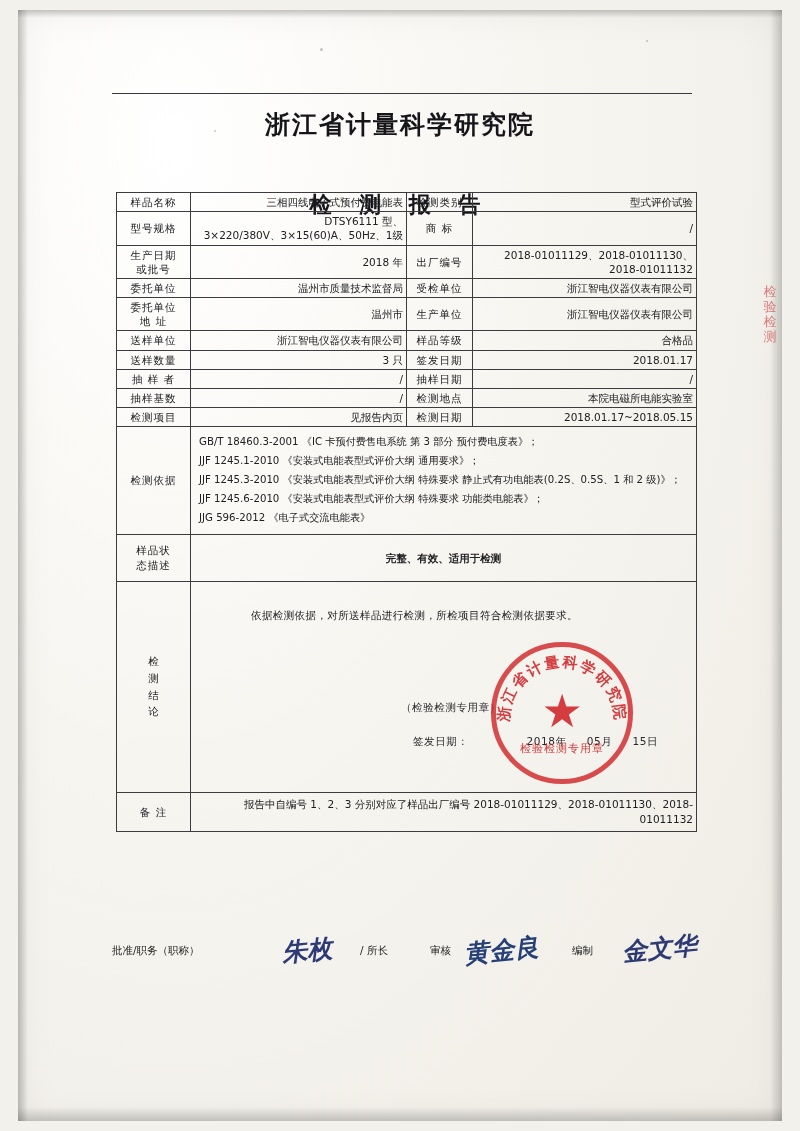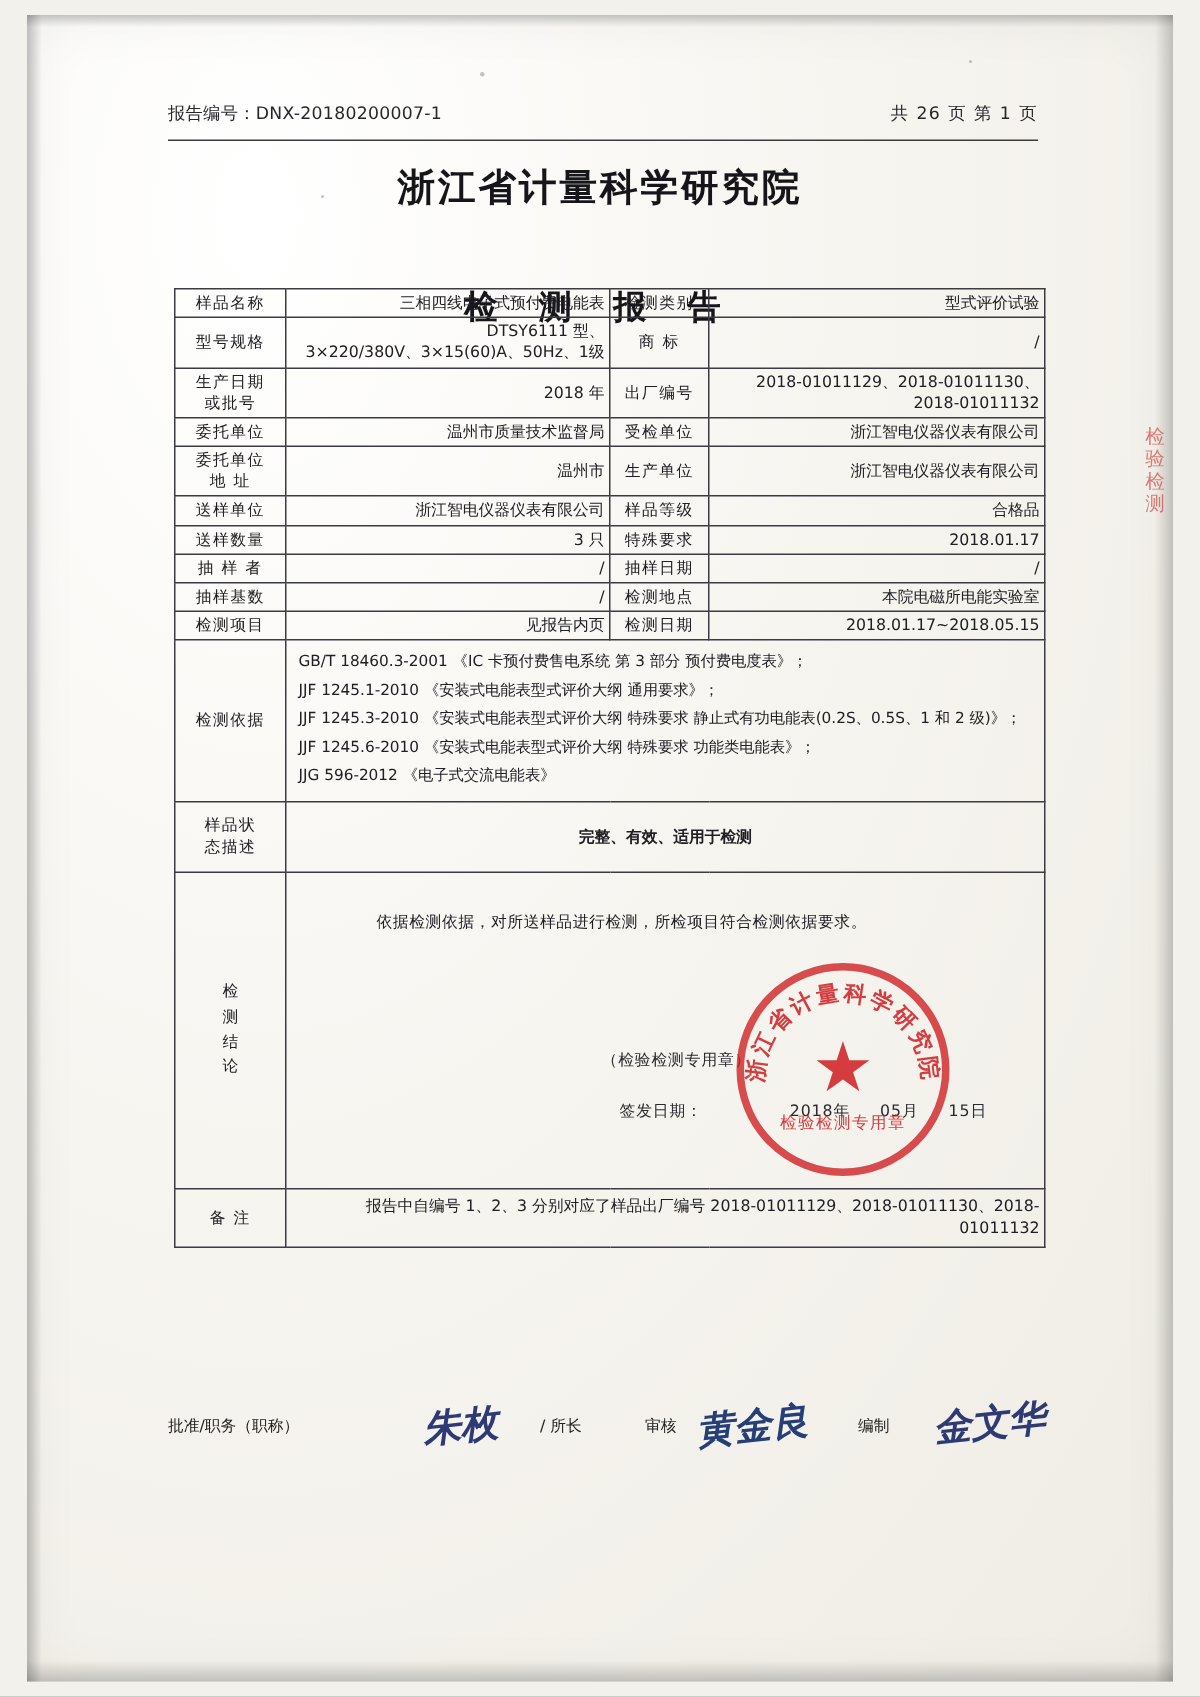--- a/index.html
+++ b/index.html
@@ -284,24 +284,20 @@
   <div class="edge-top"></div>
   <div class="edge-right"></div>
   <div class="edge-bottom"></div>
 
   <div class="speck" style="left:320px; top:48px; width:3px; height:3px;"></div>
   <div class="speck" style="left:646px; top:40px; width:2px; height:2px;"></div>
   <div class="speck" style="left:214px; top:130px; width:2px; height:2px;"></div>
 
   <div class="content">
 
-    <div class="hdr">
-      <div class="left"><span>报告编号：</span><span>DNX-20180200007-1</span></div>
-      <div class="right">共 26 页  第 1 页</div>
-    </div>
     <div class="hdr-rule"></div>
 
     <div class="title1">浙江省计量科学研究院</div>
     <div class="title2">检 测 报 告</div>
 
     <table class="main">
       <colgroup>
         <col style="width:74px">
         <col style="width:216px">
         <col style="width:66px">
@@ -344,21 +340,21 @@
         </tr>
         <tr>
           <td class="lbl">送样单位</td>
           <td class="val">浙江智电仪器仪表有限公司</td>
           <td class="lbl">样品等级</td>
           <td class="val">合格品</td>
         </tr>
         <tr>
           <td class="lbl">送样数量</td>
           <td class="val">3 只</td>
-          <td class="lbl">特殊要求</td>
+          <td class="lbl">签发日期</td>
           <td class="val">2018.01.17</td>
         </tr>
         <tr>
           <td class="lbl">抽 样 者</td>
           <td class="val">/</td>
           <td class="lbl">抽样日期</td>
           <td class="val">/</td>
         </tr>
         <tr>
           <td class="lbl">抽样基数</td>

